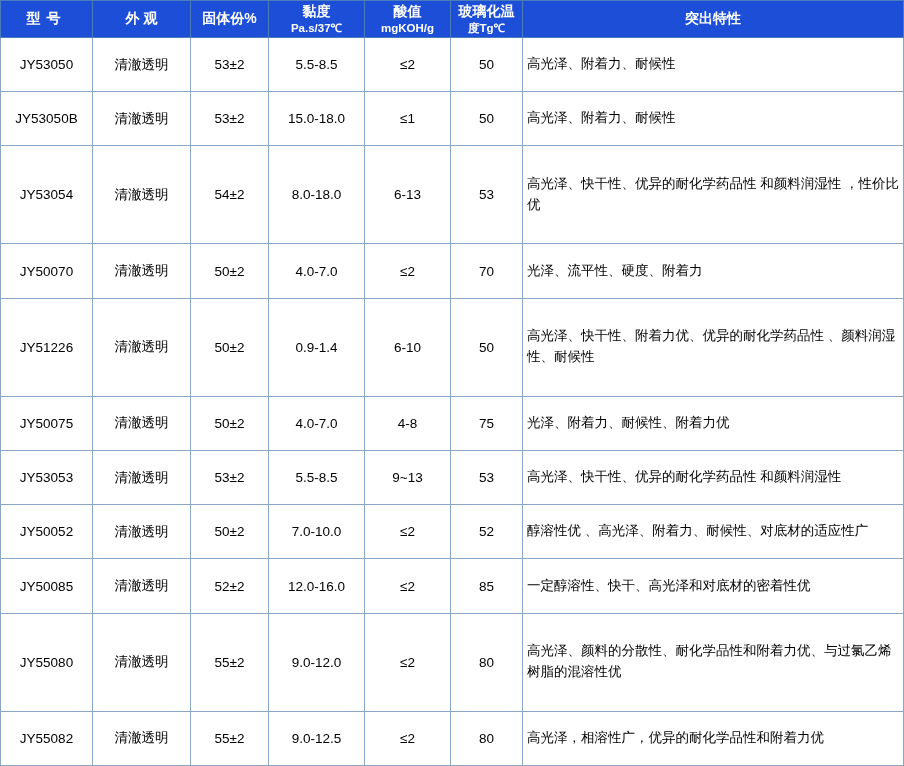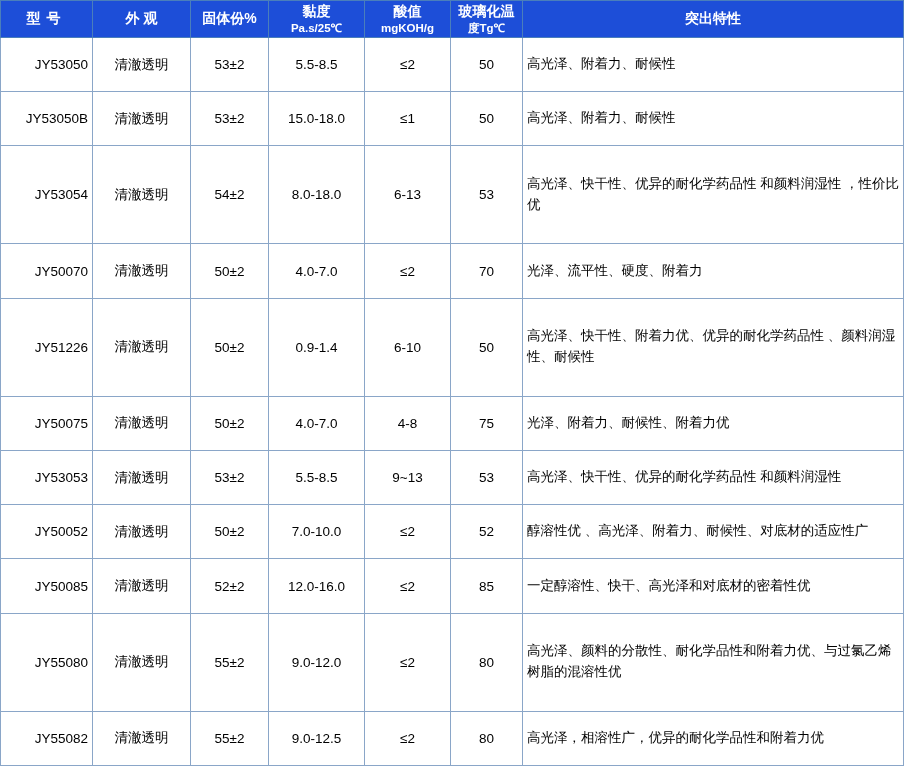--- a/index.html
+++ b/index.html
@@ -38,21 +38,21 @@
   }
   .col-model   { width: 92px; }
   .col-appear  { width: 98px; }
   .col-solid   { width: 78px; }
   .col-visc    { width: 96px; }
   .col-acid    { width: 86px; }
   .col-tg      { width: 72px; }
   .col-feature { width: auto; }
 
   td.c-model {
-    text-align: right;
+    text-align: center;
     padding-left: 10px;
     white-space: nowrap;
   }
   td.c-center {
     text-align: center;
   }
   td.c-feature {
     text-align: left;
     line-height: 1.55;
     padding: 4px 8px;
@@ -88,21 +88,21 @@
         <span class="hdr-main spaced">型号</span>
       </th>
       <th>
         <span class="hdr-main">外  观</span>
       </th>
       <th>
         <span class="hdr-main">固体份%</span>
       </th>
       <th>
         <span class="hdr-main">黏度</span>
-        <span class="hdr-sub">Pa.s/25℃</span>
+        <span class="hdr-sub">Pa.s/37℃</span>
       </th>
       <th>
         <span class="hdr-main">酸值</span>
         <span class="hdr-sub">mgKOH/g</span>
       </th>
       <th>
         <span class="hdr-main">玻璃化温</span>
         <span class="hdr-sub">度Tg℃</span>
       </th>
       <th>

